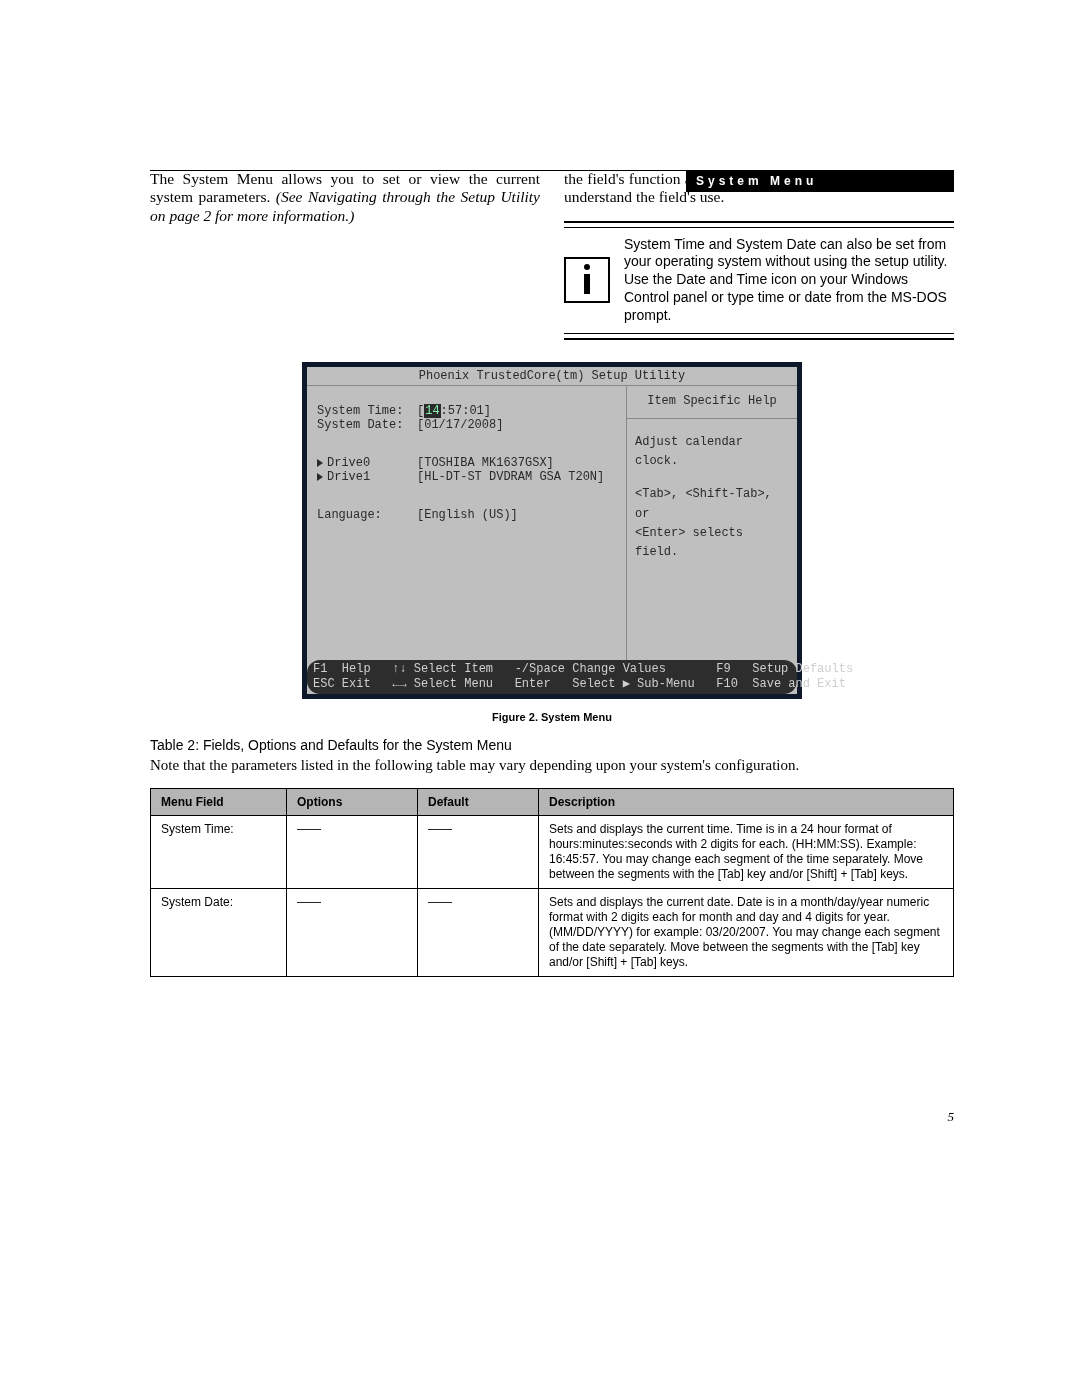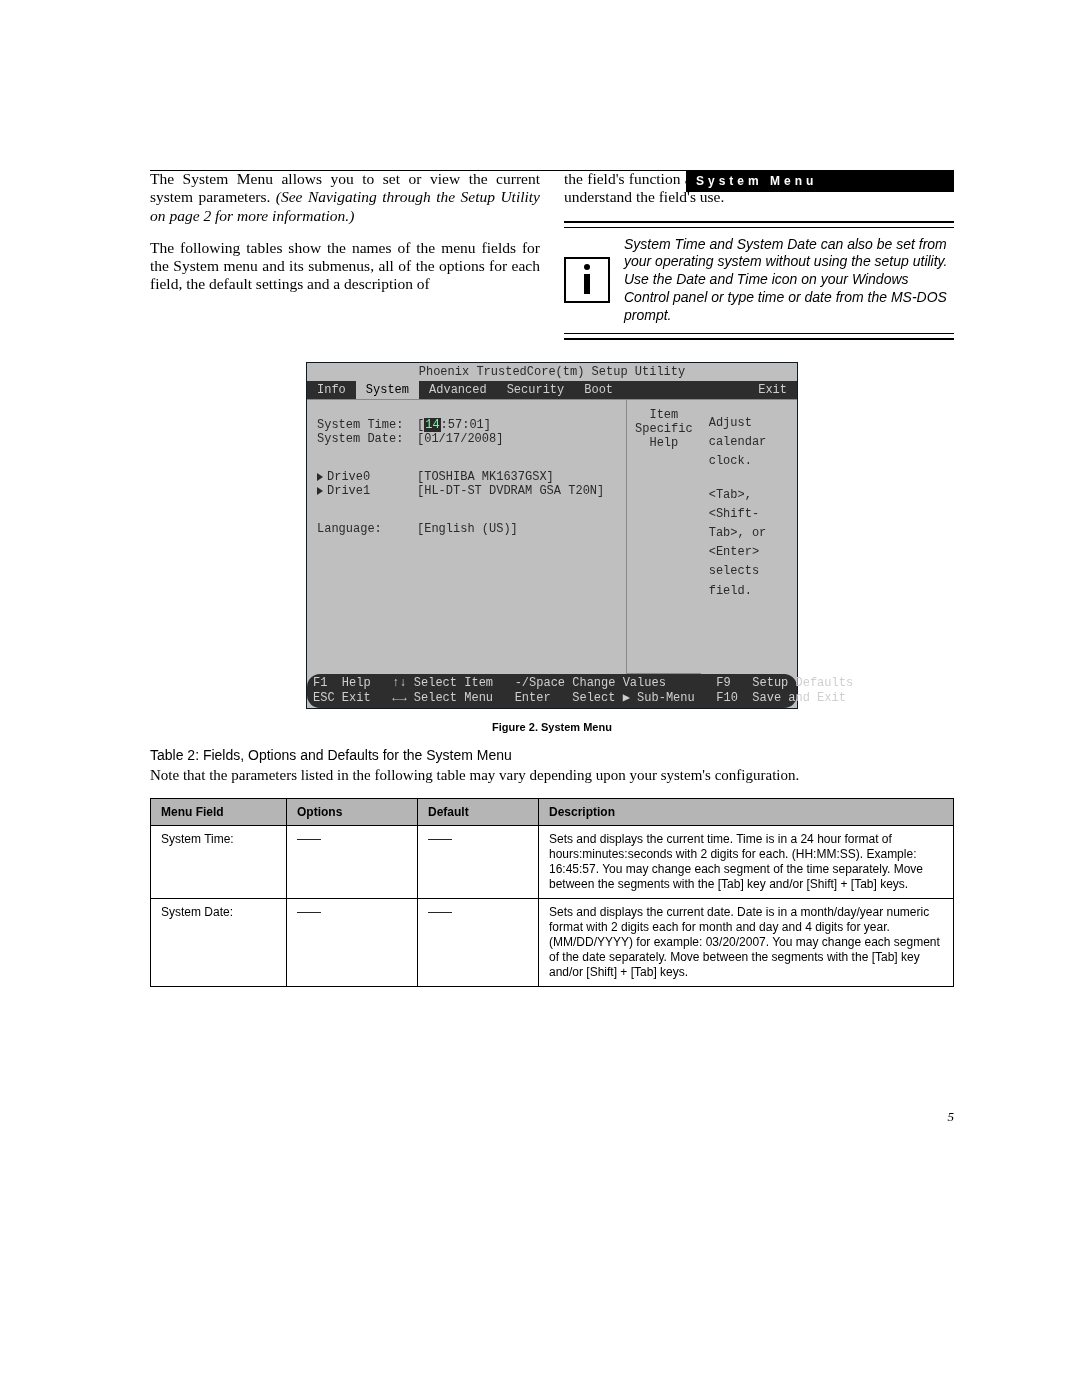--- a/index.html
+++ b/index.html
@@ -64,21 +64,20 @@
   .info-panel {
     margin-top: 6px;
   }
   .info-rule-thick { border-top: 2px solid #000; margin: 4px 0; }
   .info-rule-thin  { border-top: 1px solid #000; margin: 2px 0; }
   .info-row {
     display: flex;
     align-items: center;
     gap: 14px;
     padding: 6px 0;
-    font-style: italic;
   }
   .info-icon {
     width: 42px;
     height: 42px;
     border: 2px solid #000;
     display: flex;
     align-items: center;
     justify-content: center;
     font-family: Georgia, serif;
     font-weight: bold;
@@ -105,21 +104,21 @@
     line-height: 1.28;
   }
 
   
   .bios {
     width: 490px;
     margin: 18px auto 12px auto;
     font-family: "Courier", "Courier New", monospace;
     font-size: 12px;
     color: #2a2a2a;
-    border: 1px solid #0f172a;
+    border: 5px solid #0f172a;
     background: #bfbfbf;
   }
   .bios-title {
     text-align: center;
     padding: 2px 0;
     background:#bfbfbf;
   }
   .bios-tabs {
     display: flex;
     background: #2d2d2d;
@@ -144,21 +143,21 @@
     border-right: 1px solid #888;
     border-top: 1px solid #888;
     box-sizing:border-box;
   }
   .bios-help {
     width: 170px;
     padding: 0;
     border-top: 1px solid #888;
     box-sizing:border-box;
     display:flex;
-    flex-direction:row;
+    flex-direction:column;
   }
   .bios-help-title {
     text-align:center;
     padding: 8px 4px 10px 4px;
     border-bottom:1px solid #888;
   }
   .bios-help-body {
     padding: 14px 8px;
     line-height: 1.6;
   }
@@ -241,21 +240,20 @@
 
   <div class="header-rule"></div>
   <div class="header-label">System Menu</div>
 
 
   <div class="two-col">
     <div class="col">
       <p class="body-text">
         <span>The System Menu allows you to set or view the current system parameters. </span><span class="italic">(See Navigating through the Setup Utility on page 2 for more information.)</span>
       </p>
-      <p class="body-text">The following tables show the names of the menu fields for the System menu and its submenus, all of the options for each field, the default settings and a description of</p>
     </div>
     <div class="col">
       <p class="body-text">the field's function and any special information needed to help understand the field's use.</p>
       <div class="info-panel">
         <div class="info-rule-thick"></div>
         <div class="info-rule-thin"></div>
         <div class="info-row">
           <div class="info-icon">
             <span class="dot"></span>
               <span class="stem"></span>
@@ -263,29 +261,20 @@
           <div class="info-text">System Time and System Date can also be set from your operating system without using the setup utility. Use the Date and Time icon on your Windows Control panel or type time or date from the MS-DOS prompt.</div>
         </div>
         <div class="info-rule-thin"></div>
         <div class="info-rule-thick"></div>
       </div>
     </div>
   </div>
 
   <div class="bios">
     <div class="bios-title">Phoenix TrustedCore(tm) Setup Utility</div>
-    <div class="bios-tabs">
-      <div class="tab">Info</div>
-      <div class="tab active">System</div>
-      <div class="tab">Advanced</div>
-      <div class="tab">Security</div>
-      <div class="tab">Boot</div>
-      <div class="spacer"></div>
-      <div class="tab">Exit</div>
-    </div>
     <div class="bios-body">
       <div class="bios-main">
         <div class="bios-row">
           <span class="lbl">System Time:</span>
           <span class="val">[<span class="cursor">14</span><span>:57:01]</span></span>
         </div>
         <div class="bios-row">
           <span class="lbl">System Date:</span>
           <span class="val">[01/17/2008]</span>
         </div>

